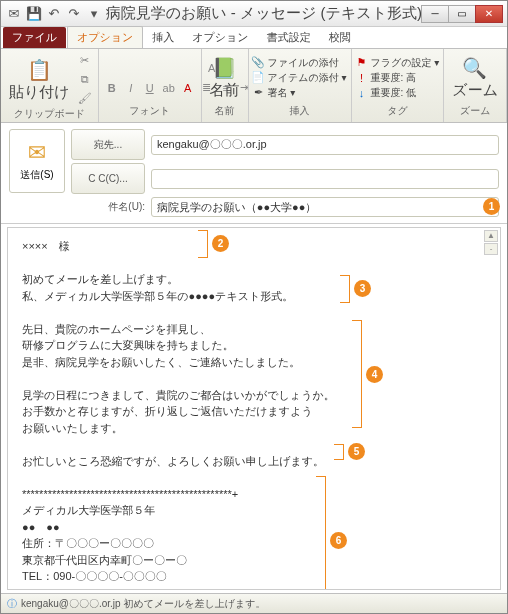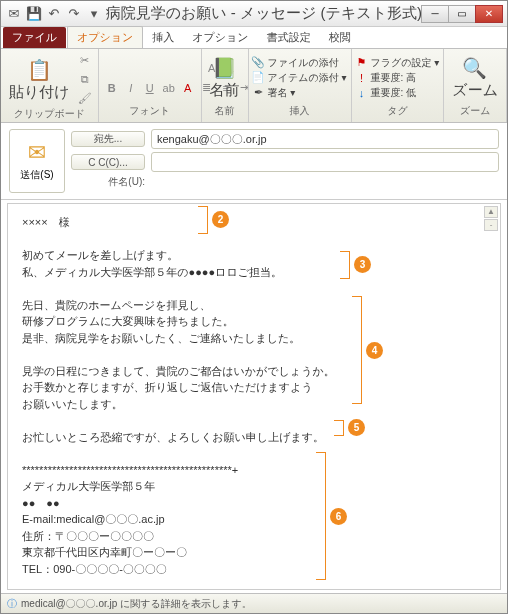--- a/index.html
+++ b/index.html
@@ -30,21 +30,21 @@
 .insert-list div{display:flex;align-items:center;gap:3px;cursor:pointer}
 .tag-list{display:flex;flex-direction:column;font-size:10px;color:#444;gap:1px}
 .tag-list div{display:flex;align-items:center;gap:3px;cursor:pointer;white-space:nowrap}
 .iico{width:12px;height:12px;display:inline-flex;align-items:center;justify-content:center;font-size:11px}
 .header-fields{padding:6px 8px;display:flex;gap:6px;background:#fff;border-bottom:1px solid #ccc}
 .sendbox{border:1px solid #c9c9b8;width:56px;height:64px;display:flex;flex-direction:column;align-items:center;justify-content:center;gap:2px;cursor:pointer;border-radius:3px}
 .sendbox .ico{font-size:22px;color:#e2a33a}
 .sendbox span{font-size:10px}
 .fields{flex:1;display:flex;flex-direction:column;gap:3px}
 .frow{display:flex;align-items:center;gap:6px}
-.fbtn2{border:1px solid #c9c9b8;background:linear-gradient(#fdfdfb,#ecece2);width:74px;height:16px;font-size:10px;border-radius:3px;cursor:pointer;color:#555}
+.fbtn2{border:1px solid #c9c9b8;background:linear-gradient(#fdfdfb,#ecece2);width:74px;height:31px;font-size:10px;border-radius:3px;cursor:pointer;color:#555}
 .flabel{width:74px;text-align:right;font-size:10px;color:#555}
 .finput{flex:1;height:20px;border:1px solid #c9c9b8;border-radius:3px;padding:0 5px;font-size:11px;color:#333}
 .subject-wrap{flex:1;position:relative}
 .circle{width:17px;height:17px;border-radius:50%;background:#f08a1f;color:#fff;font-size:10px;font-weight:bold;display:flex;align-items:center;justify-content:center;position:absolute}
 .bodyarea{flex:1;position:relative;background:#fff;margin:3px 6px 3px 6px;border:1px solid #ccc;padding:10px 14px;font-size:11px;line-height:1.5;color:#333;overflow:hidden}
 .bodyarea p{white-space:pre-wrap}
 .bracket{position:absolute;border:1.5px solid #f08a1f;border-left:none}
 .statusbar{height:20px;background:linear-gradient(#f7f7f1,#e5e5da);border-top:1px solid #bfbfbf;display:flex;align-items:center;padding:0 6px;font-size:10px;color:#555;gap:4px}
 .scroll-hint{position:absolute;right:2px;top:2px;width:14px;display:flex;flex-direction:column;gap:1px}
 .scroll-hint div{height:12px;border:1px solid #ccc;background:#f2f2e8;font-size:8px;display:flex;align-items:center;justify-content:center;color:#888}
@@ -189,49 +189,52 @@
       <div class="frow">
         <button class="fbtn2">宛先...</button>
         <input class="finput" value="kengaku@〇〇〇.or.jp" style="">
       </div>
       <div class="frow">
         <button class="fbtn2">C C(C)...</button>
         <input class="finput" value="" style="">
       </div>
       <div class="frow">
         <div class="flabel">件名(U):</div>
+        <div class="subject-wrap">
+          <input class="finput" style="width: 100%;" value="病院見学のお願い（●●大学●●）">
+          <div class="circle" style="right:-1px;top:1px">1</div>
+        </div>
       </div>
     </div>
   </div>
 
   <div class="bodyarea">
     <div class="scroll-hint">
         <div>▲</div>
         <div>-</div>
       </div>
 
     <p>××××　様</p>
     <p>&nbsp;</p>
     <p>初めてメールを差し上げます。</p>
-    <p>私、メディカル大学医学部５年の●●●●ロロご担当。</p>
+    <p>私、メディカル大学医学部５年の●●●●テキスト形式。</p>
     <p>&nbsp;</p>
     <p>先日、貴院のホームページを拝見し、</p>
     <p>研修プログラムに大変興味を持ちました。</p>
     <p>是非、病院見学をお願いしたく、ご連絡いたしました。</p>
     <p>&nbsp;</p>
     <p>見学の日程につきまして、貴院のご都合はいかがでしょうか。</p>
     <p>お手数かと存じますが、折り返しご返信いただけますよう</p>
     <p>お願いいたします。</p>
     <p>&nbsp;</p>
     <p>お忙しいところ恐縮ですが、よろしくお願い申し上げます。</p>
     <p>&nbsp;</p>
     <p>*************************************************+</p>
     <p>メディカル大学医学部５年</p>
     <p>●●　●●</p>
-    <p>E-mail:medical@〇〇〇.ac.jp</p>
     <p>住所：〒〇〇〇ー〇〇〇〇</p>
     <p>東京都千代田区内幸町〇ー〇ー〇</p>
     <p>TEL：090-〇〇〇〇-〇〇〇〇</p>
 
     <div class="bracket" style="top:2px;height:28px;left:190px;width:10px"></div>
     <div class="circle" style="top:7px;left:204px">2</div>
 
     <div class="bracket" style="top:47px;height:28px;left:332px;width:10px"></div>
     <div class="circle" style="top:52px;left:346px">3</div>
 
@@ -240,15 +243,15 @@
 
     <div class="bracket" style="top:216px;height:16px;left:326px;width:10px"></div>
     <div class="circle" style="top:215px;left:340px">5</div>
 
     <div class="bracket" style="top:248px;height:128px;left:308px;width:10px"></div>
     <div class="circle" style="top:304px;left:322px">6</div>
   </div>
 
   <div class="statusbar">
     <span style="color:#4a90d9">ⓘ</span>
-    <span>medical@〇〇〇.or.jp に関する詳細を表示します。</span>
+    <span>kengaku@〇〇〇.or.jp 初めてメールを差し上げます。</span>
   </div>
 </div>
 
 </body></html>

